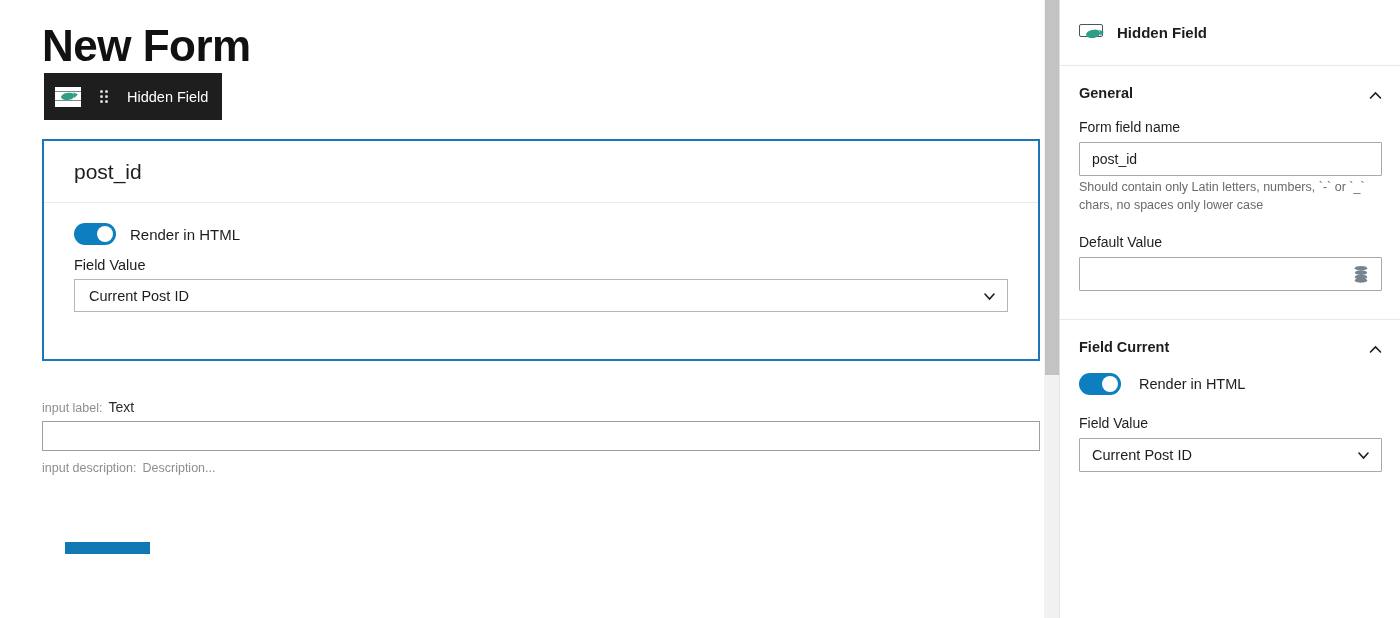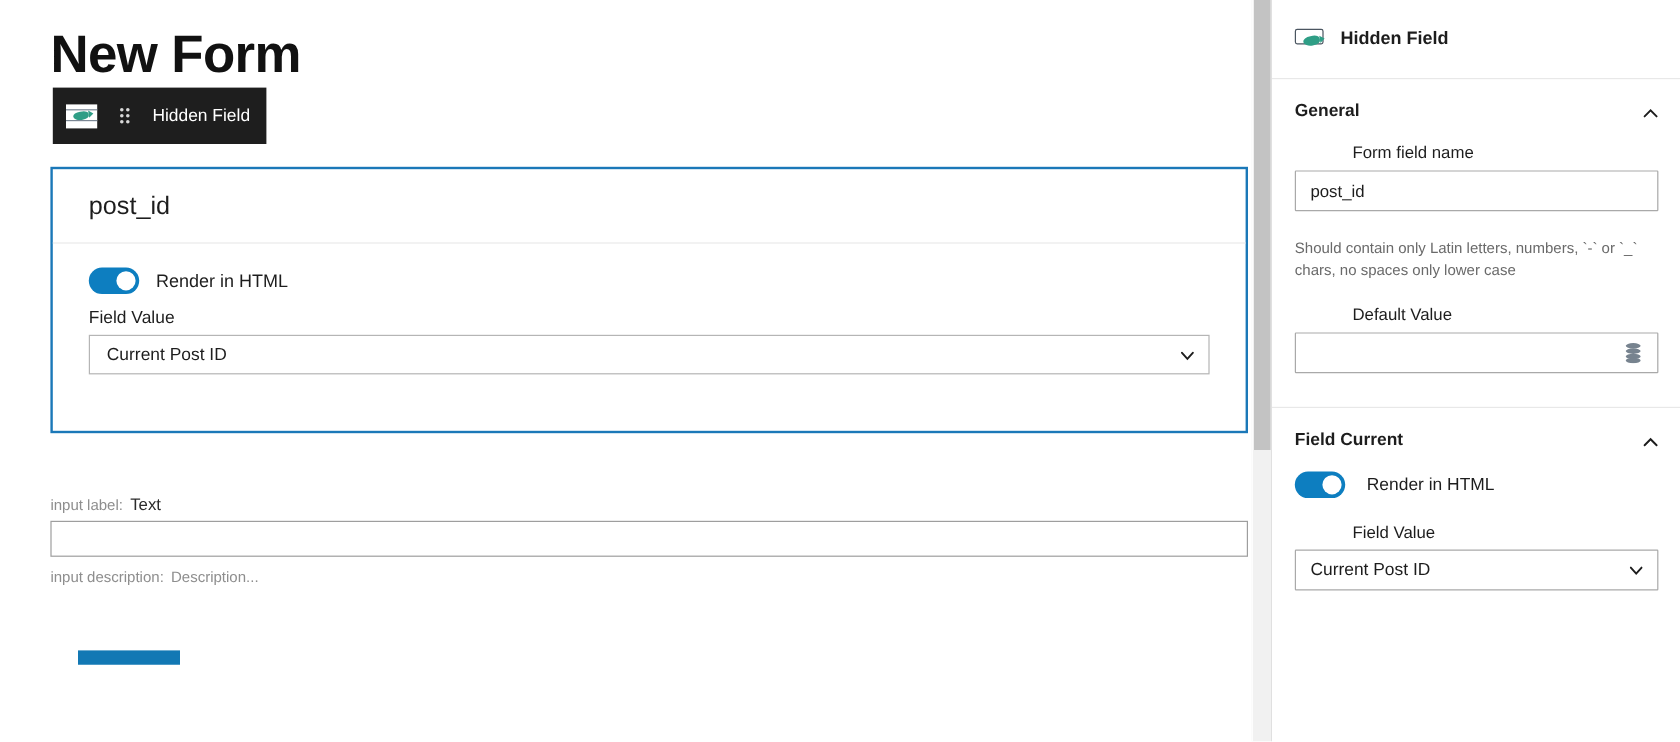--- a/index.html
+++ b/index.html
@@ -175,21 +175,21 @@
     right: 14px; top: 50%;
     margin-top: -4px;
     width: 9px; height: 9px;
   }
   .chev svg { display: block; }
 
   
   .preview {
     position: absolute;
     left: 42px;
-    top: 412px;
+    top: 399px;
     width: 998px;
   }
   .meta-line {
     font-size: 12.5px;
     color: #8e8e8e;
     margin-bottom: 6px;
   }
   .meta-line .val {
     color: #2b2b2b;
     font-size: 14px;
@@ -308,37 +308,36 @@
     font-weight: bold;
     color: #1d1d1d;
   }
   .caret-up {
     width: 12px; height: 12px;
   }
   .sb-label {
     font-size: 14px;
     color: #1d1d1d;
     margin-bottom: 7px;
-    margin-left: 48px;
   }
   .sb-input {
     width: 303px;
     height: 34px;
     border: 1px solid #a9a9a9;
     background: #ffffff;
     display: flex;
     align-items: center;
     padding: 0 12px;
     font-size: 14px;
     color: #1d1d1d;
     position: relative;
     border-radius: 1px;
   }
   .sb-help {
-    margin-top: 22px;
+    margin-top: 2px;
     font-size: 12.5px;
     color: #6a6a6a;
     line-height: 1.45;
     width: 305px;
   }
   .sb-gap { height: 20px; }
   .db-icon {
     position: absolute;
     right: 12px; top: 50%;
     margin-top: -9px;

